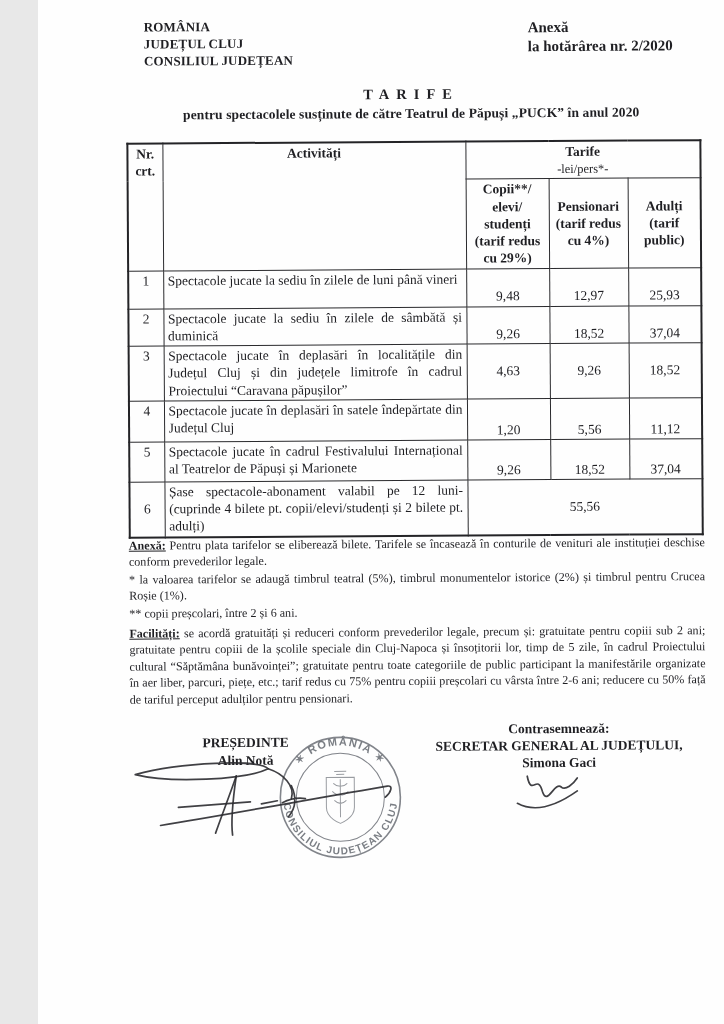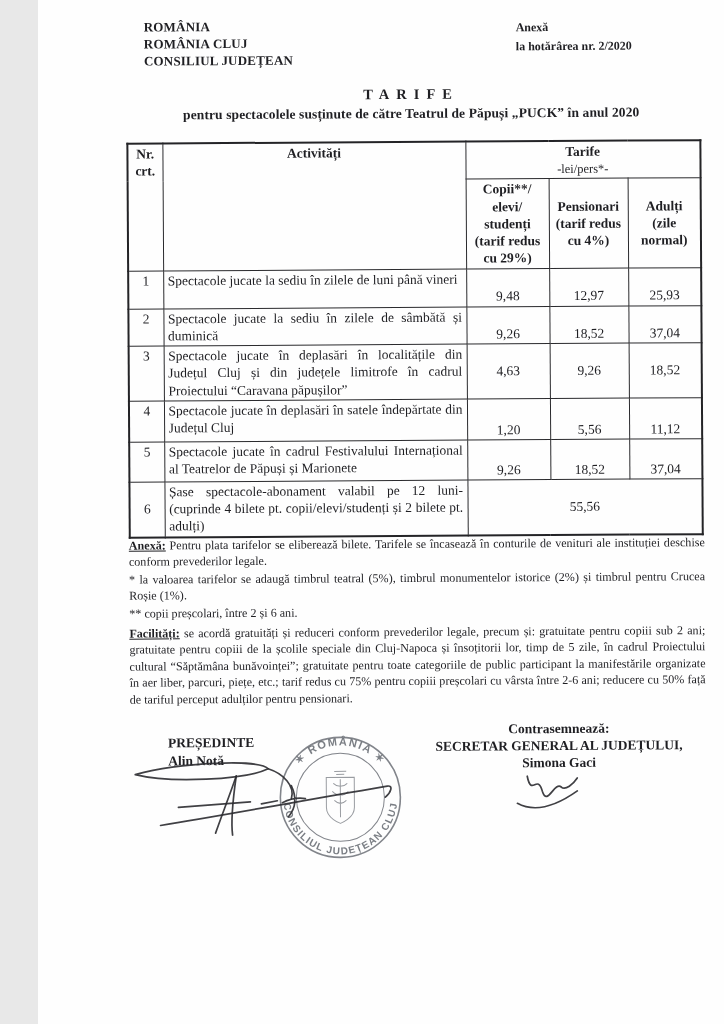--- a/index.html
+++ b/index.html
@@ -9,21 +9,21 @@
     box-sizing:border-box;
     margin-left:38px;
   }
   .tilt{position:absolute;inset:0;transform:rotate(-0.35deg);transform-origin:50% 40%;}
   .abs{position:absolute;}
   .b{font-weight:bold;}
   .ul{text-decoration:underline;}
 
   
   .auth{left:108px;top:17px;font-size:13px;font-weight:bold;line-height:17px;letter-spacing:.2px;}
-  .annex{left:480px;top:19px;font-size:12px;font-weight:bold;line-height:19px;}
+  .annex{left:492px;top:19px;font-size:15px;font-weight:bold;line-height:19px;}
 
   
   .titlewrap{left:85px;top:86px;width:580px;text-align:center;}
   .doc-title{font-size:14.5px;font-weight:bold;letter-spacing:7px;}
   .doc-subtitle{font-size:13.5px;font-weight:bold;margin-top:3px;letter-spacing:.1px;}
 
   
   table.tarife{
     position:absolute;left:90px;top:141px;width:573px;
     border-collapse:collapse;table-layout:fixed;
@@ -45,35 +45,35 @@
   td.mid{vertical-align:middle;padding-bottom:0;}
   td.nrc{text-align:center;vertical-align:top;padding-top:2px;}
   td.nrc.mid{vertical-align:middle;padding-top:0;}
 
   
   .notes{left:90px;top:536px;width:576px;font-size:12.1px;line-height:16.4px;text-align:justify;}
   .notes p{margin:0 0 1px 0;}
   .notes .gap{margin-top:4px;}
 
   
-  .sig-left{left:128px;top:733px;width:155px;text-align:left;font-size:13.5px;font-weight:bold;line-height:17.5px;}
+  .sig-left{left:128px;top:733px;width:155px;text-align:center;font-size:13.5px;font-weight:bold;line-height:17.5px;}
   .sig-right{left:384px;top:721px;width:270px;text-align:center;font-size:13.5px;font-weight:bold;line-height:17px;}
 
   .stamp{left:236px;top:733px;width:128px;height:128px;}
   .ink{left:85px;top:740px;width:480px;height:120px;pointer-events:none;}
 </style>
 </head>
 <body>
 
 <div class="page">
  <div class="tilt">
 
   <div class="abs auth">
     <div>ROMÂNIA</div>
-    <div>ROMÂNIA CLUJ</div>
+    <div>JUDEȚUL CLUJ</div>
     <div>CONSILIUL JUDEȚEAN</div>
   </div>
 
   <div class="abs annex">
     <div>Anexă</div>
     <div>la hotărârea nr. 2/2020</div>
   </div>
 
   <div class="abs titlewrap">
     <div class="doc-title">TARIFE</div>
@@ -93,21 +93,21 @@
         <th rowspan="2" class="hdr">Nr. crt.</th>
         <th rowspan="2" class="hdr">Activități</th>
         <th colspan="3" class="hdr">
           <div>Tarife</div>
           <div class="lei">-lei/pers*-</div>
         </th>
       </tr>
       <tr style="height:88px;">
         <th class="hdr hdr-mid">Copii**/ elevi/ studenți (tarif redus cu 29%)</th>
         <th class="hdr hdr-mid">Pensionari (tarif redus cu 4%)</th>
-        <th class="hdr hdr-mid">Adulți (zile normal)</th>
+        <th class="hdr hdr-mid">Adulți (tarif public)</th>
       </tr>
     </thead>
     <tbody>
       <tr style="height:38px;">
         <td class="nrc">1</td>
         <td class="act">Spectacole jucate la sediu în zilele de luni până vineri</td>
         <td class="num">9,48</td>
         <td class="num">12,97</td>
         <td class="num">25,93</td>
       </tr>

